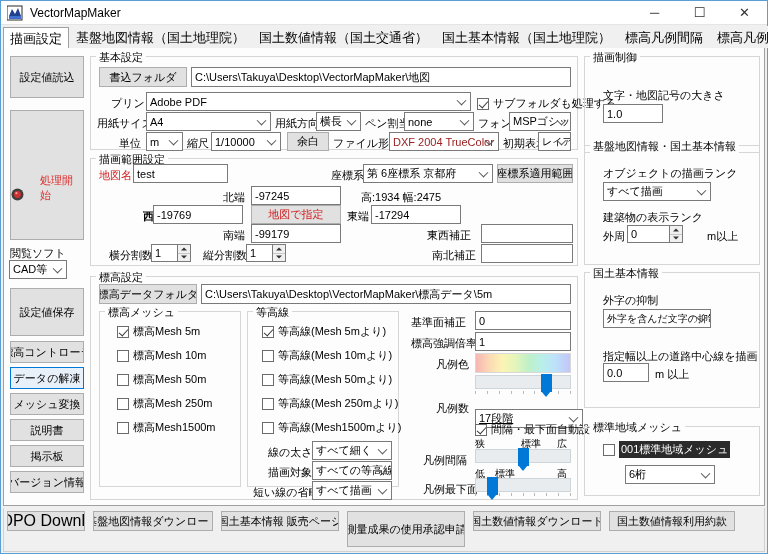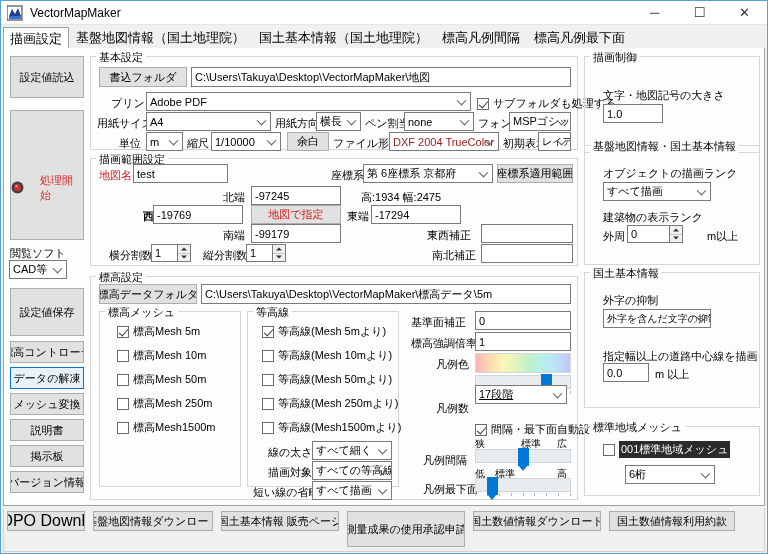--- a/index.html
+++ b/index.html
@@ -239,31 +239,32 @@
     </div>
     <div class="app-title">VectorMapMaker</div>
     <div class="wbtn">─</div>
     <div class="wbtn">☐</div>
     <div class="wbtn close">✕</div>
   </div>
 
   <div class="tabstrip">
     <div class="tab active">描画設定</div>
     <div class="tab">基盤地図情報（国土地理院）</div>
+    <div class="tab">国土数値情報（国土交通省）</div>
     <div class="tab">国土基本情報（国土地理院）</div>
     <div class="tab">標高凡例間隔</div>
     <div class="tab">標高凡例最下面</div>
   </div>
 
   <div class="content">
 
     <div class="btn big" style="left:6px; top:8px; width:74px; height:42px; position:absolute;">設定値読込</div>
 
     <div style="position:absolute; left:6px; top:62px; width:74px; height:130px; background:#e1e1e1; border:1px solid #adadad; display:flex; align-items:center; justify-content:center;">
-      <span style="display:flex; align-items:center; gap:16px;margin-top:26px;">
+      <span style="display:flex; align-items:flex-end; gap:16px;margin-top:26px;">
         <span style="flex:none;">
           <svg width="13" height="13" viewBox="0 0 13 13">
             <circle cx="6.5" cy="6.5" r="6" fill="#404040"></circle>
             <circle cx="6.5" cy="6.5" r="3.4" fill="#d03030"></circle>
             <circle cx="5.4" cy="5.2" r="1.1" fill="#ff9a9a"></circle>
           </svg>
         </span>
         <span style="color:#e03030; font-size:11px;">処理開始</span>
       </span>
     </div>
@@ -440,21 +441,21 @@
             <i></i>
             <i></i>
             <i></i>
             <i></i>
             <i></i>
           </span>
         <span class="thumb" style="left:66px;"></span>
       </div>
 
       <div class="lbl" style="left:345px; top:126px;">凡例数</div>
-      <div class="combo" style="position:absolute; left:384px; top:108px; width:92px; height:19px;text-decoration:underline;">17段階</div>
+      <div class="combo" style="position:absolute; left:384px; top:132px; width:108px; height:19px;text-decoration:underline;">17段階</div>
 
       <div class="cbrow" style="left:384px; top:145px;">
         <span class="cb on"></span>
         <span>間隔・最下面自動設定</span>
       </div>
 
       <div class="lbl" style="left:384px; top:162px; font-size:10px;">狭</div>
       <div class="lbl" style="left:430px; top:162px; font-size:10px;">標準</div>
       <div class="lbl" style="left:466px; top:162px; font-size:10px;">広</div>
       <div class="lbl" style="left:332px; top:178px;">凡例間隔</div>

